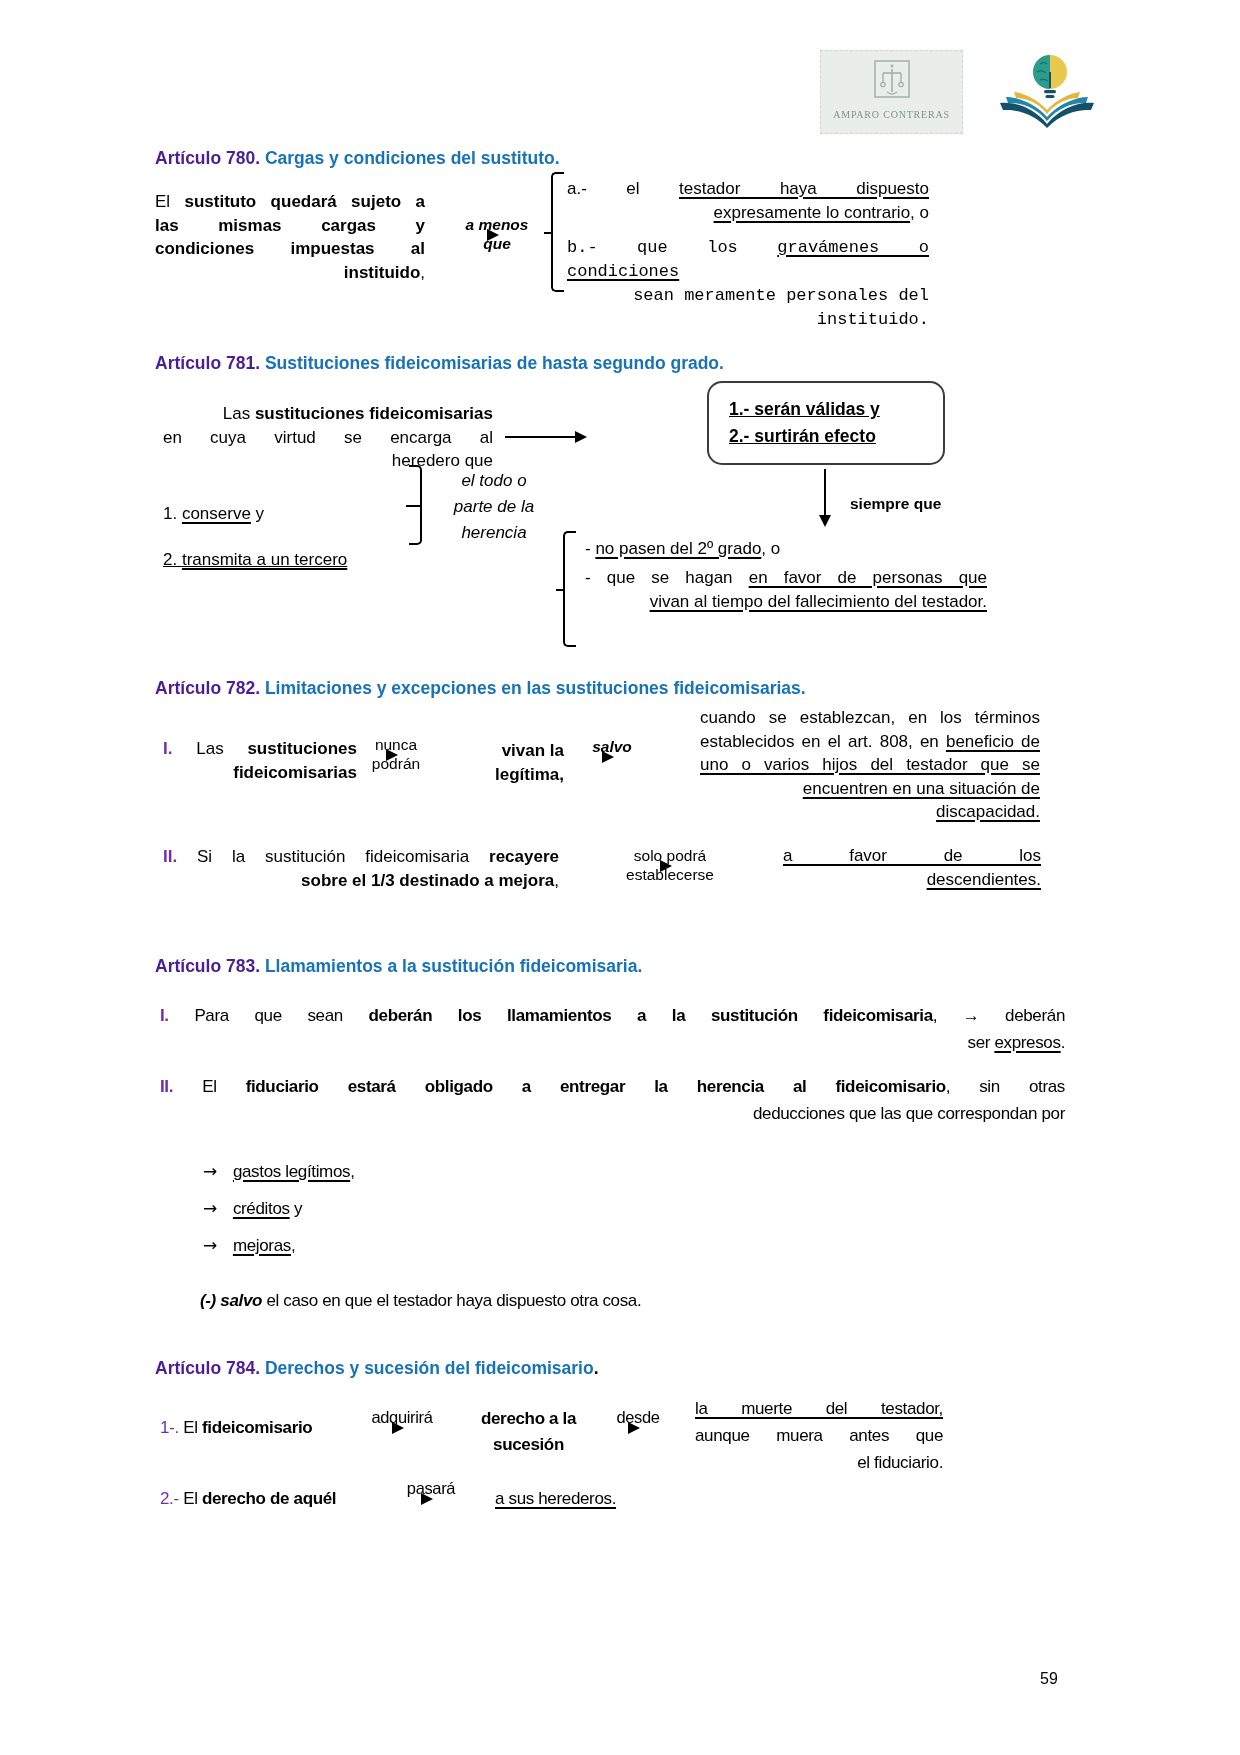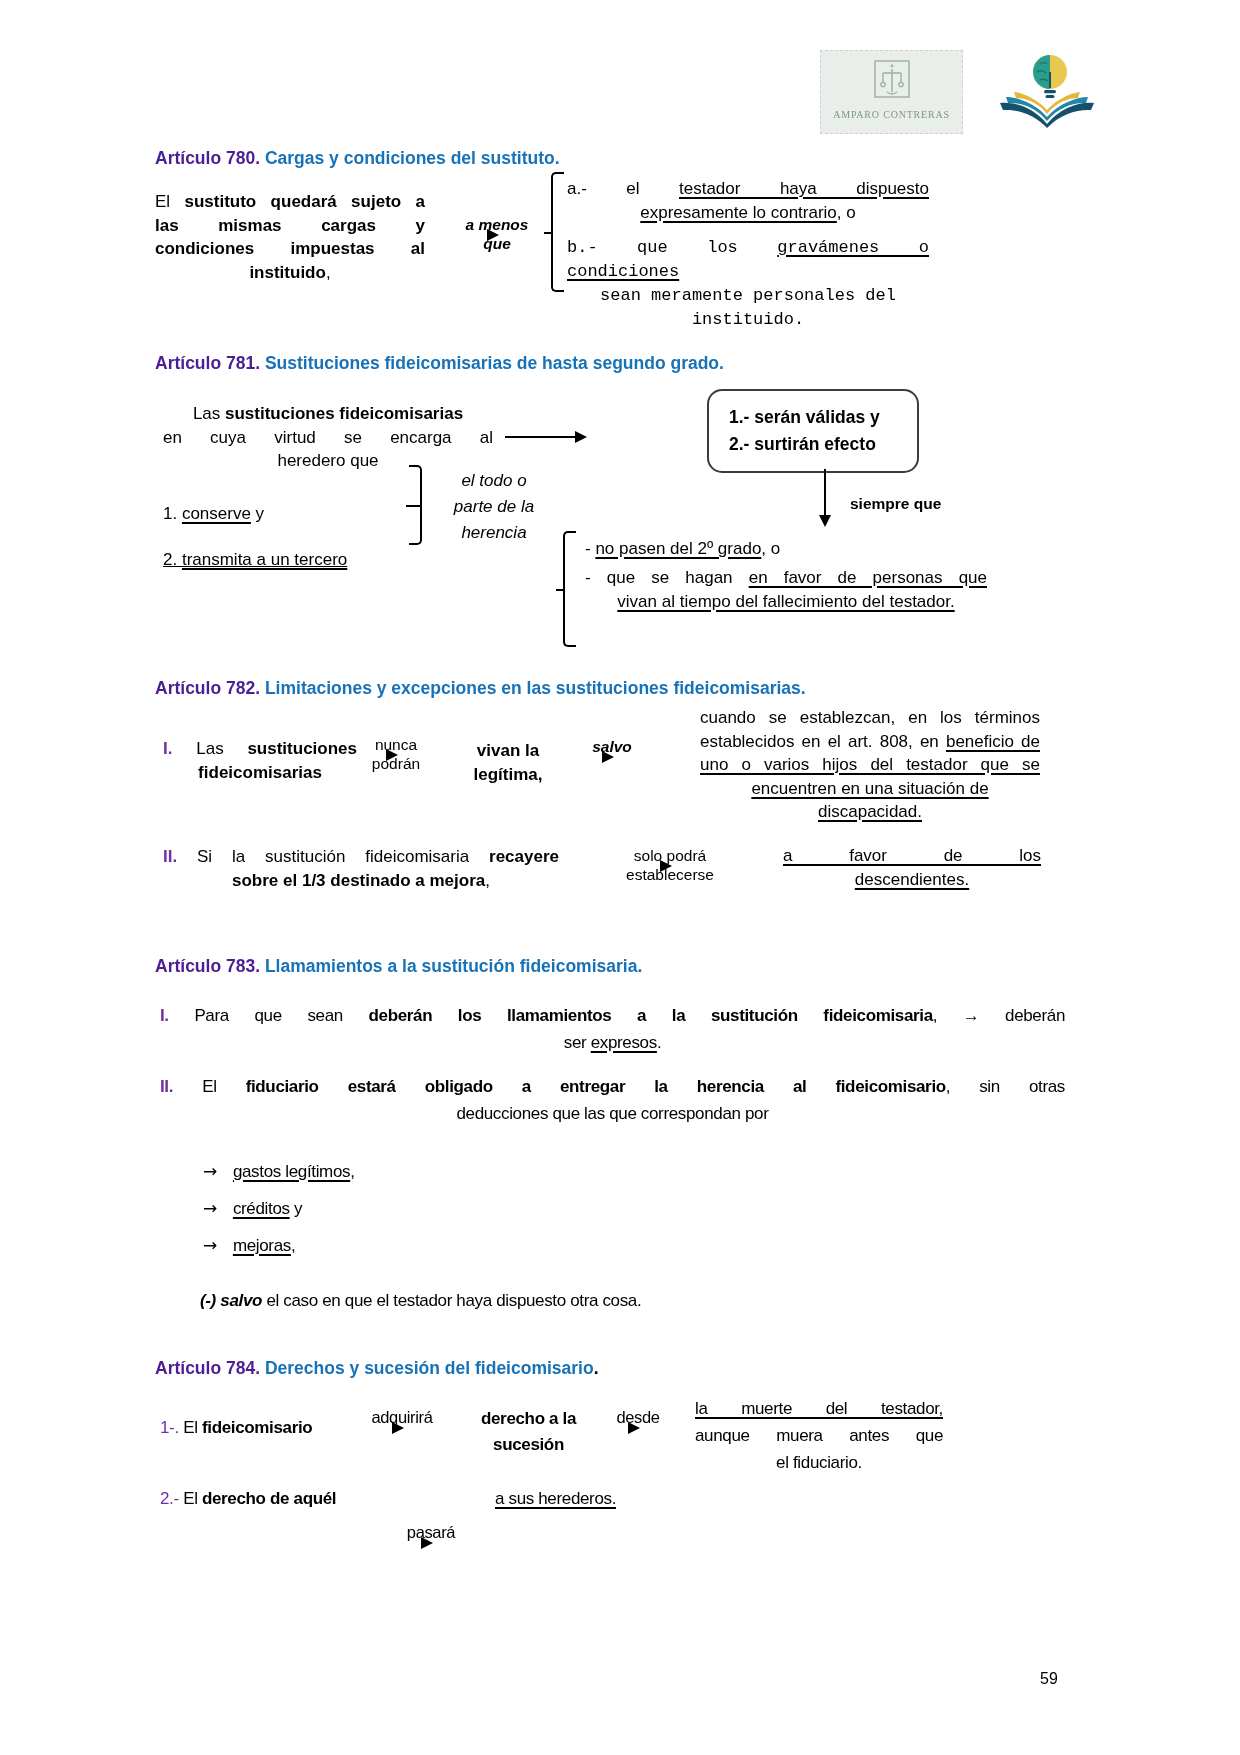--- a/index.html
+++ b/index.html
@@ -7,21 +7,21 @@
         font-family:"Liberation Sans","DejaVu Sans",sans-serif;color:#000;}
   .abs{position:absolute;}
   .b{font-weight:bold;}
   .i{font-style:italic;}
   .u{text-decoration:underline;text-underline-offset:3px;text-decoration-thickness:1.5px;}
   .heading{font-size:17.5px;font-weight:bold;white-space:nowrap;}
   .hnum{color:#4c1d95;}
   .htitle{color:var(--heading_blue);}
   .htail{color:#000;}
   .blk{font-size:17px;line-height:23.5px;}
-  .ln{text-align:center;}
+  .ln{text-align:right;}
   .ln.jl{text-align:justify;text-align-last:justify;}
   .center .ln{text-align:center;}
   .narrow{letter-spacing:-0.35px;}
   
   .conn{position:absolute;font-size:15.5px;line-height:19px;text-align:center;}
   .conn .shaft{position:relative;height:0;border-top:2px solid #000;margin:2px 0 2px;}
   .conn .shaft::after{content:"";position:absolute;right:-2px;top:-7px;width:0;height:0;
     border-left:12px solid #000;border-top:6px solid transparent;border-bottom:6px solid transparent;}
   .conn.bi .lbl{font-weight:bold;font-style:italic;}
   .conn .lbl{display:block;}
@@ -112,21 +112,21 @@
   <div class="heading abs" style="left:155px;top:353px;">
     <span class="hnum">Artículo 781.</span>
     <span class="htitle">Sustituciones fideicomisarias de hasta segundo grado.</span>
   </div>
   <div class="blk abs" style="left:163px;top:402px;width:330px;">
       <div class="ln"><span>Las </span><span class="b">sustituciones fideicomisarias</span></div>
       <div class="ln jl"><span>en cuya virtud se encarga al</span></div>
       <div class="ln"><span>heredero que</span></div>
     </div>
   <div class="harrow" style="left:505px;top:436px;width:80px;"></div>
-  <div class="stmt-box" style="left:707px;top:389px;width:212px;height:84px;">
+  <div class="stmt-box" style="left:707px;top:381px;width:238px;height:84px;text-decoration:underline;">
     <div>1.- serán válidas y</div>
     <div>2.- surtirán efecto</div>
   </div>
   <div class="brk brk-close abs" style="left:409px;top:465px;height:76px;"></div>
   <div class="blk abs i" style="left:443px;top:468px;width:102px;line-height:26px;text-align:center;">el todo o parte de la herencia</div>
   <div class="blk abs" style="left:163px;top:502px;"><span>1. </span><span class="u">conserve</span><span> y</span></div>
   <div class="blk abs" style="left:163px;top:548px;text-decoration:underline;"><span>2. </span><span class="u">transmita a un tercero</span></div>
   <div class="varrow" style="left:824px;top:469px;height:56px;"></div>
   <div class="abs b" style="left:850px;top:495px;font-size:15.5px;">siempre que</div>
   <div class="brk brk-open abs" style="left:563px;top:531px;height:112px;"></div>
@@ -219,21 +219,21 @@
     <span class="lbl">desde</span>
     <span class="shaft"></span>
   </div>
   <div class="blk abs narrow" style="left:695px;top:1395px;width:248px;line-height:27px;">
       <div class="ln jl"><span class="u">la muerte del testador,</span></div>
       <div class="ln jl"><span>aunque muera antes que</span></div>
       <div class="ln"><span>el fiduciario.</span></div>
     </div>
 
   <div class="blk abs narrow" style="left:160px;top:1487px;"><span style="color: rgb(112, 48, 160);">2.-</span><span> El </span><span class="b">derecho de aquél</span></div>
-  <div class="conn narrow" style="left:385px;top:1479px;width:92px;font-size:16.5px;margin-top:44px;">
+  <div class="conn narrow" style="left:385px;top:1479px;width:92px;font-size:16.5px;">
     <span class="lbl">pasará</span>
     <span class="shaft"></span>
   </div>
   <div class="blk abs narrow" style="left:495px;top:1487px;"><span class="u">a sus herederos.</span></div>
 
   <div class="pageno" style="left:1040px;top:1650px;">59</div>
 
 </div>
 
 </body></html>

